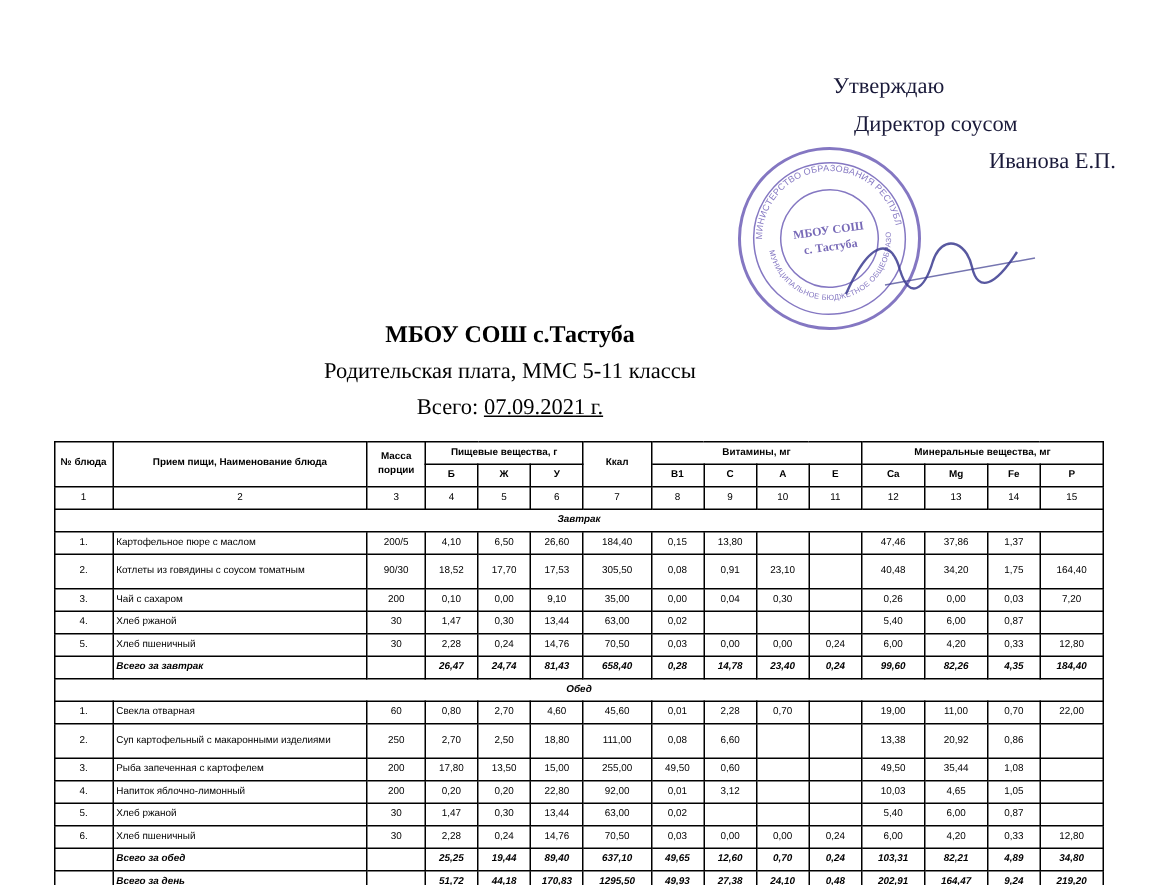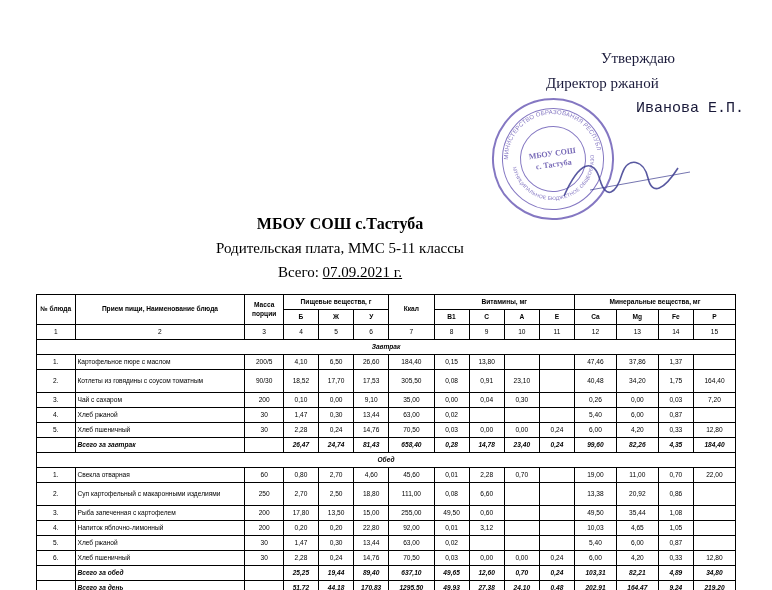--- a/index.html
+++ b/index.html
@@ -23,23 +23,23 @@
     right: 28px;
     text-align: left;
     font-family: "Liberation Serif", serif;
     font-size: 15px;
     line-height: 25px;
     color: #1a1a3a;
   }
   .approve-line {
     white-space: nowrap;
   }
-  .approve-line.indent1 { padding-left: 6px; text-align: center; }
+  .approve-line.indent1 { padding-left: 6px; }
   .approve-line.indent2 { padding-left: 20px; }
-  .approve-line.name { padding-left: 110px; font-family: Liberation Mono, monospace; }
+  .approve-line.name { padding-left: 110px; }
 
   
   .stamp {
     position: absolute;
     left: 492px;
     top: 98px;
     width: 118px;
     height: 118px;
     border-radius: 50%;
     border: 2px solid #6a5ab5;
@@ -162,21 +162,21 @@
     text-align: left;
   }
   .name-cell { text-align: left; padding-left: 3px; }
   .tall td { height: 20px; }
 </style>
 </head>
 <body>
 
 <div class="approve-block">
   <div class="approve-line indent1">Утверждаю</div>
-  <div class="approve-line indent2">Директор ржаной</div>
+  <div class="approve-line indent2">Директор соусом</div>
   <div class="approve-line name">Иванова Е.П.</div>
 </div>
 
 <div class="stamp">
   <svg class="stamp-arc" viewBox="0 0 118 118">
     <defs>
       <path id="arcTop" d="M 14,59 A 45,45 0 0 1 104,59"></path>
       <path id="arcBot" d="M 18,59 A 41,41 0 0 0 100,59"></path>
     </defs>
     <text fill="#6a5ab5" font-size="6" font-family="Liberation Sans, sans-serif">

